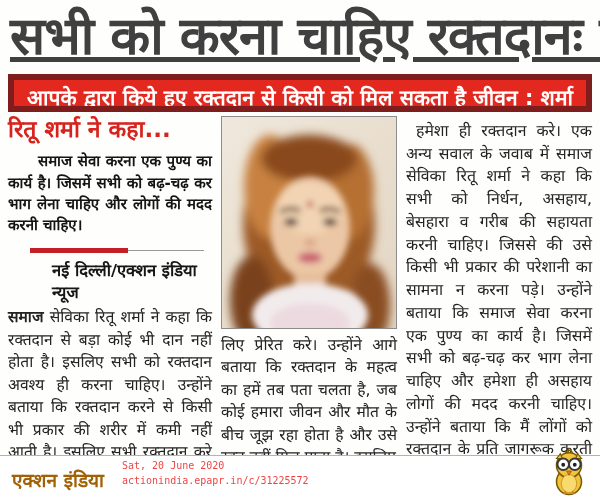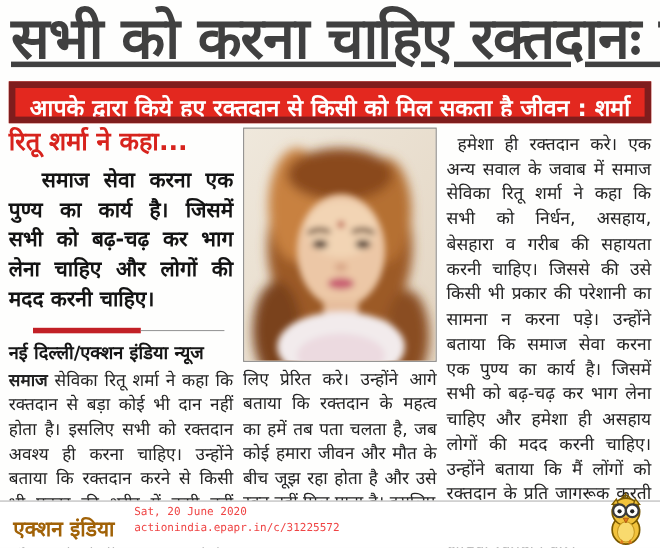--- a/index.html
+++ b/index.html
@@ -26,27 +26,27 @@
   }
   .col1 { width:208px; flex:none; padding-right:4px; }
   .col2 { width:176px; flex:none; margin-left:5px; }
   .col3 { flex:1; margin-left:9px; }
 
   .quote-head {
     color:#d7231d; font-size:23px; font-weight:bold; line-height:1.1;
     margin-top:1px;
   }
   .quote-text {
-    margin-top:9px; font-size:19px; font-weight:bold; line-height:1.42;
+    margin-top:9px; font-size:15px; font-weight:bold; line-height:1.42;
     text-align:justify; text-indent:30px; color:#141414;
   }
   .separator { display:flex; align-items:center; margin:12px 8px 7px 22px; }
   .separator .red { width:98px; height:5px; background:#c22026; flex:none; }
   .separator .grey { flex:1; height:1px; background:#9a9a9a; }
-  .dateline { font-size:16.5px; font-weight:bold; line-height:1.3; color:#161616; }
+  .dateline { font-size:16.5px; font-weight:bold; line-height:1.3; color:#161616;margin-left:44px; }
   .bodytext {
     font-size:15.6px; line-height:1.44; text-align:justify; color:#232323;
     margin-top:3px;
   }
   .lead { font-weight:bold; }
   .photo-frame {
     width:100%; height:213px; border:1px solid #8c8c8c; background:#ece4d8;
     overflow:hidden;
   }
   .photo-frame svg { display:block; width:100%; height:100%; }

